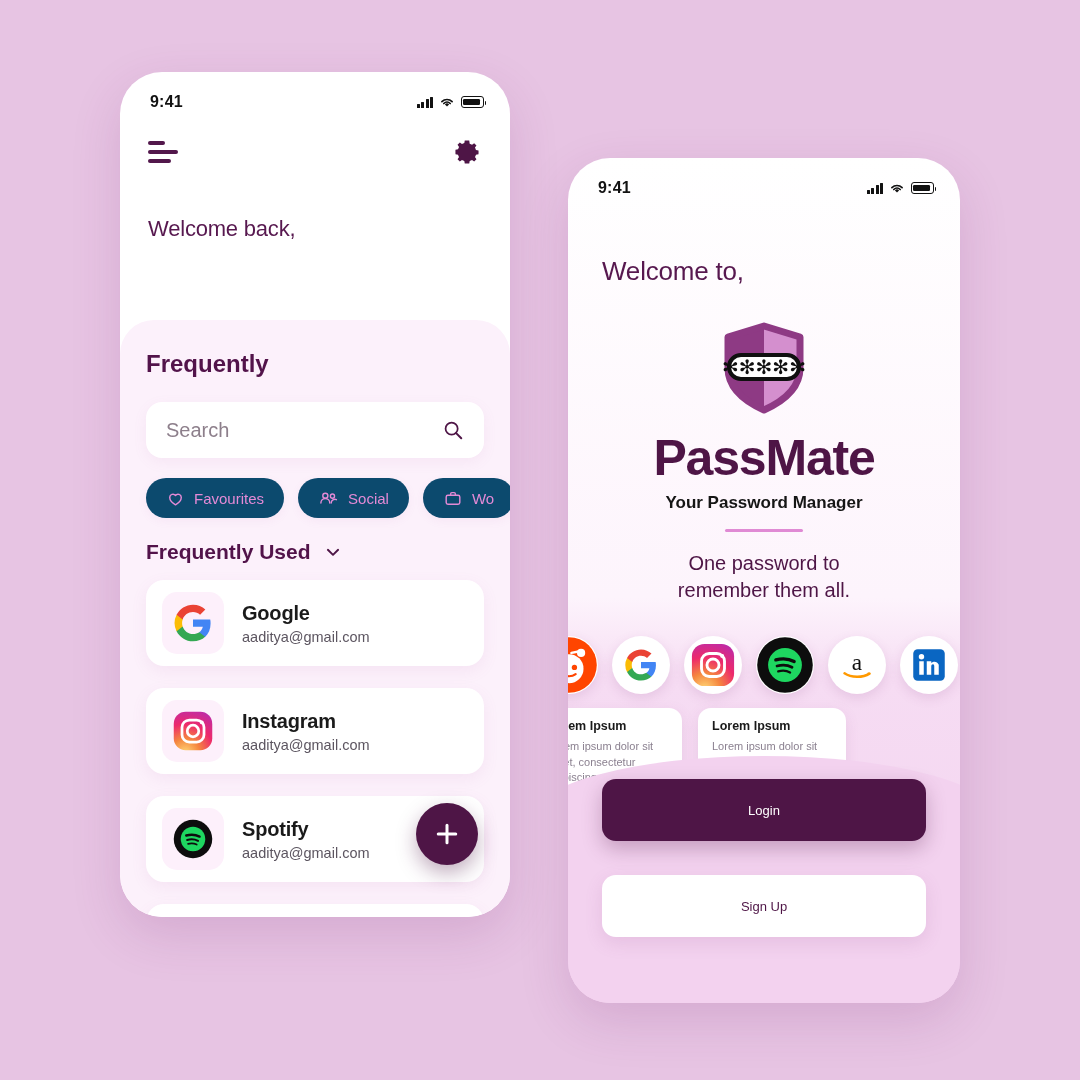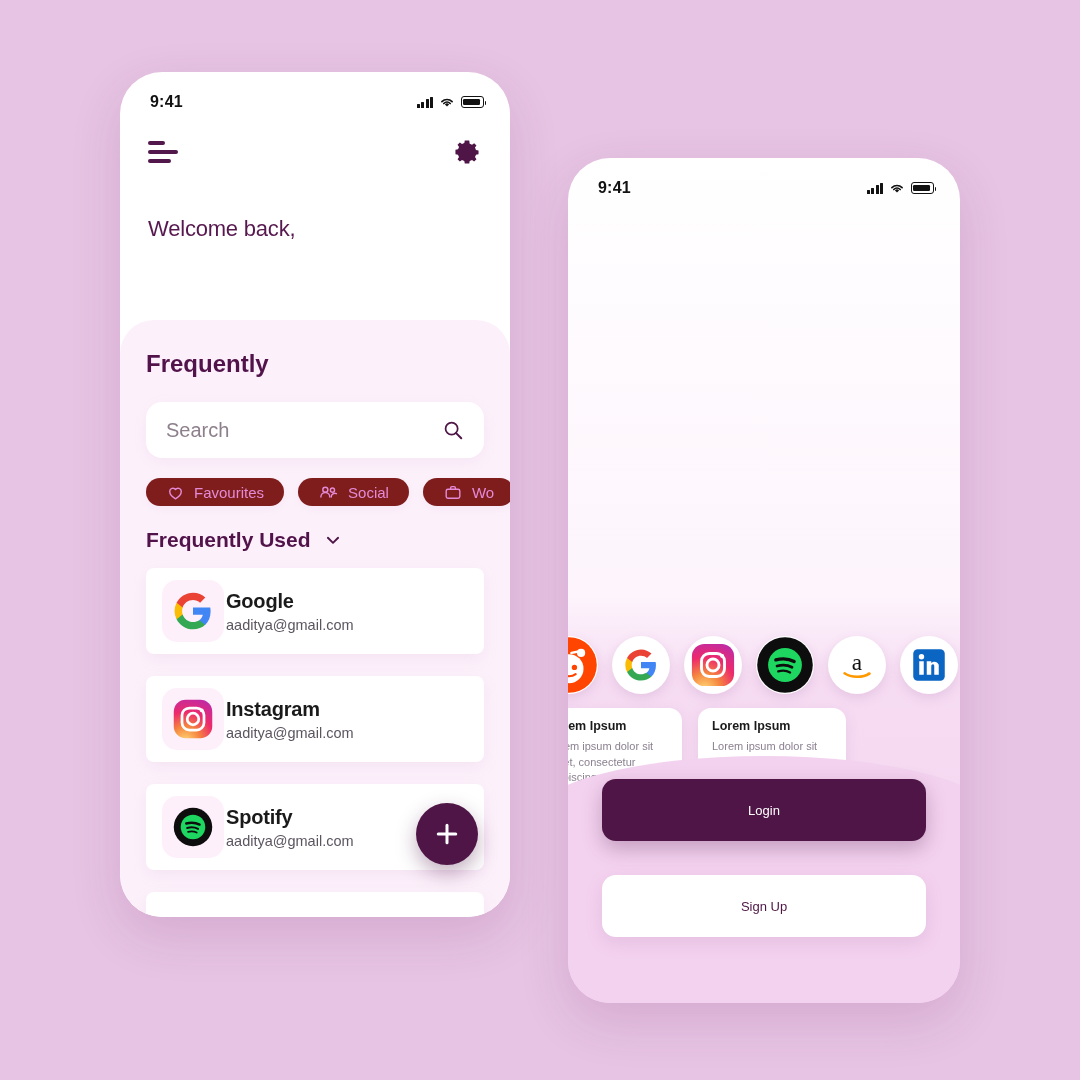--- a/index.html
+++ b/index.html
@@ -77,33 +77,33 @@
     box-shadow:0 4px 14px rgba(180,100,170,.08);
   }
   .search input {
     flex:1; border:none; outline:none; background:transparent;
     font-family:"Liberation Sans", sans-serif; font-size:20px; color:#3b82f6;
   }
   .search input::placeholder { color:#8d7f8b; }
 
   .chips { margin-top:20px; display:flex; gap:14px; }
   .chip {
-    flex:0 0 auto; height:28px; background:#7f1d1d; border-radius:22px;
+    flex:0 0 auto; height:40px; background:#0c4a6e; border-radius:22px;
     display:flex; align-items:center; gap:9px; padding:0 20px;
     box-shadow:0 3px 10px rgba(180,100,170,.07);
     color:#e48ad6; font-size:15px; white-space:nowrap; cursor:pointer;
   }
 
   .section-head { margin-top:22px; display:flex; align-items:center; gap:11px; }
   .section-head .lbl { font-size:21px; font-weight:bold; color:#52134a; }
 
   .list { margin-top:16px; display:flex; flex-direction:column; gap:22px; }
   .item {
-    height:86px; background:#ffffff; border-radius:8px;
-    display:flex; align-items:center; padding:0 16px; gap:2px;
+    height:86px; background:#ffffff; border-radius:18px;
+    display:flex; align-items:center; padding:0 16px; gap:18px;
     box-shadow:0 5px 16px rgba(180,100,170,.09);
   }
   .item-logo {
     width:62px; height:62px; border-radius:15px; background:#fdf0fb;
     display:flex; align-items:center; justify-content:center; flex:0 0 auto;
   }
   .item-name { font-size:20px; font-weight:bold; color:#1a1a1a; letter-spacing:-.2px; }
   .item-sub  { font-size:14.5px; color:#5c5560; margin-top:4px; }
 
   .fab {
@@ -354,20 +354,39 @@
         <path d="M8 10.6 5.9 8.4a3 3 0 0 1 4.2 0z" fill="#121212"></path>
         <path d="M2.9 5.6a7.2 7.2 0 0 1 10.2 0" stroke="#121212" stroke-width="1.7" fill="none" stroke-linecap="round"></path>
         <path d="M4.8 7.5a4.6 4.6 0 0 1 6.4 0" stroke="#121212" stroke-width="1.7" fill="none" stroke-linecap="round"></path>
       </svg>
       <div class="batt">
           <span></span>
         </div>
     </div>
   </div>
 
+  <div class="w-pad">
+    <div class="w-hello">Welcome to,</div>
+
+    <div class="w-logo">
+      <svg width="104" height="96" viewBox="0 0 104 96">
+        <path d="M52 5 88 16v31c0 20-16 33-36 42C32 80 16 67 16 47V16z" fill="#d48fce"></path>
+        <path d="M52 5 16 16v31c0 20 16 33 36 42z" fill="#8e3a84"></path>
+        <path d="M52 5 88 16v31c0 20-16 33-36 42C32 80 16 67 16 47V16z" fill="none" stroke="#8e3a84" stroke-width="7" stroke-linejoin="round"></path>
+        <rect x="17" y="34" width="70" height="24" rx="12" fill="#ffffff" stroke="#101010" stroke-width="4"></rect>
+        <text x="52" y="52.5" text-anchor="middle" font-family="'DejaVu Sans',sans-serif" font-size="20" fill="#101010">✻✻✻✻✻</text>
+      </svg>
+    </div>
+
+    <div class="w-brand">PassMate</div>
+    <div class="w-tag">Your Password Manager</div>
+    <div class="w-rule"></div>
+    <div class="w-sub" style="white-space:pre-line">One password to
+remember them all.</div>
+  </div>
 
   <div class="band">
     <div class="icon-row">
 
       <div class="brand-ic">
         <svg width="58" height="58" viewBox="0 0 48 48">
           <circle cx="24" cy="24" r="23" fill="#FF4500"></circle>
           <circle cx="24" cy="27" r="12" fill="#fff"></circle>
           <circle cx="19.5" cy="26" r="2.2" fill="#FF4500"></circle>
           <circle cx="28.5" cy="26" r="2.2" fill="#FF4500"></circle>

